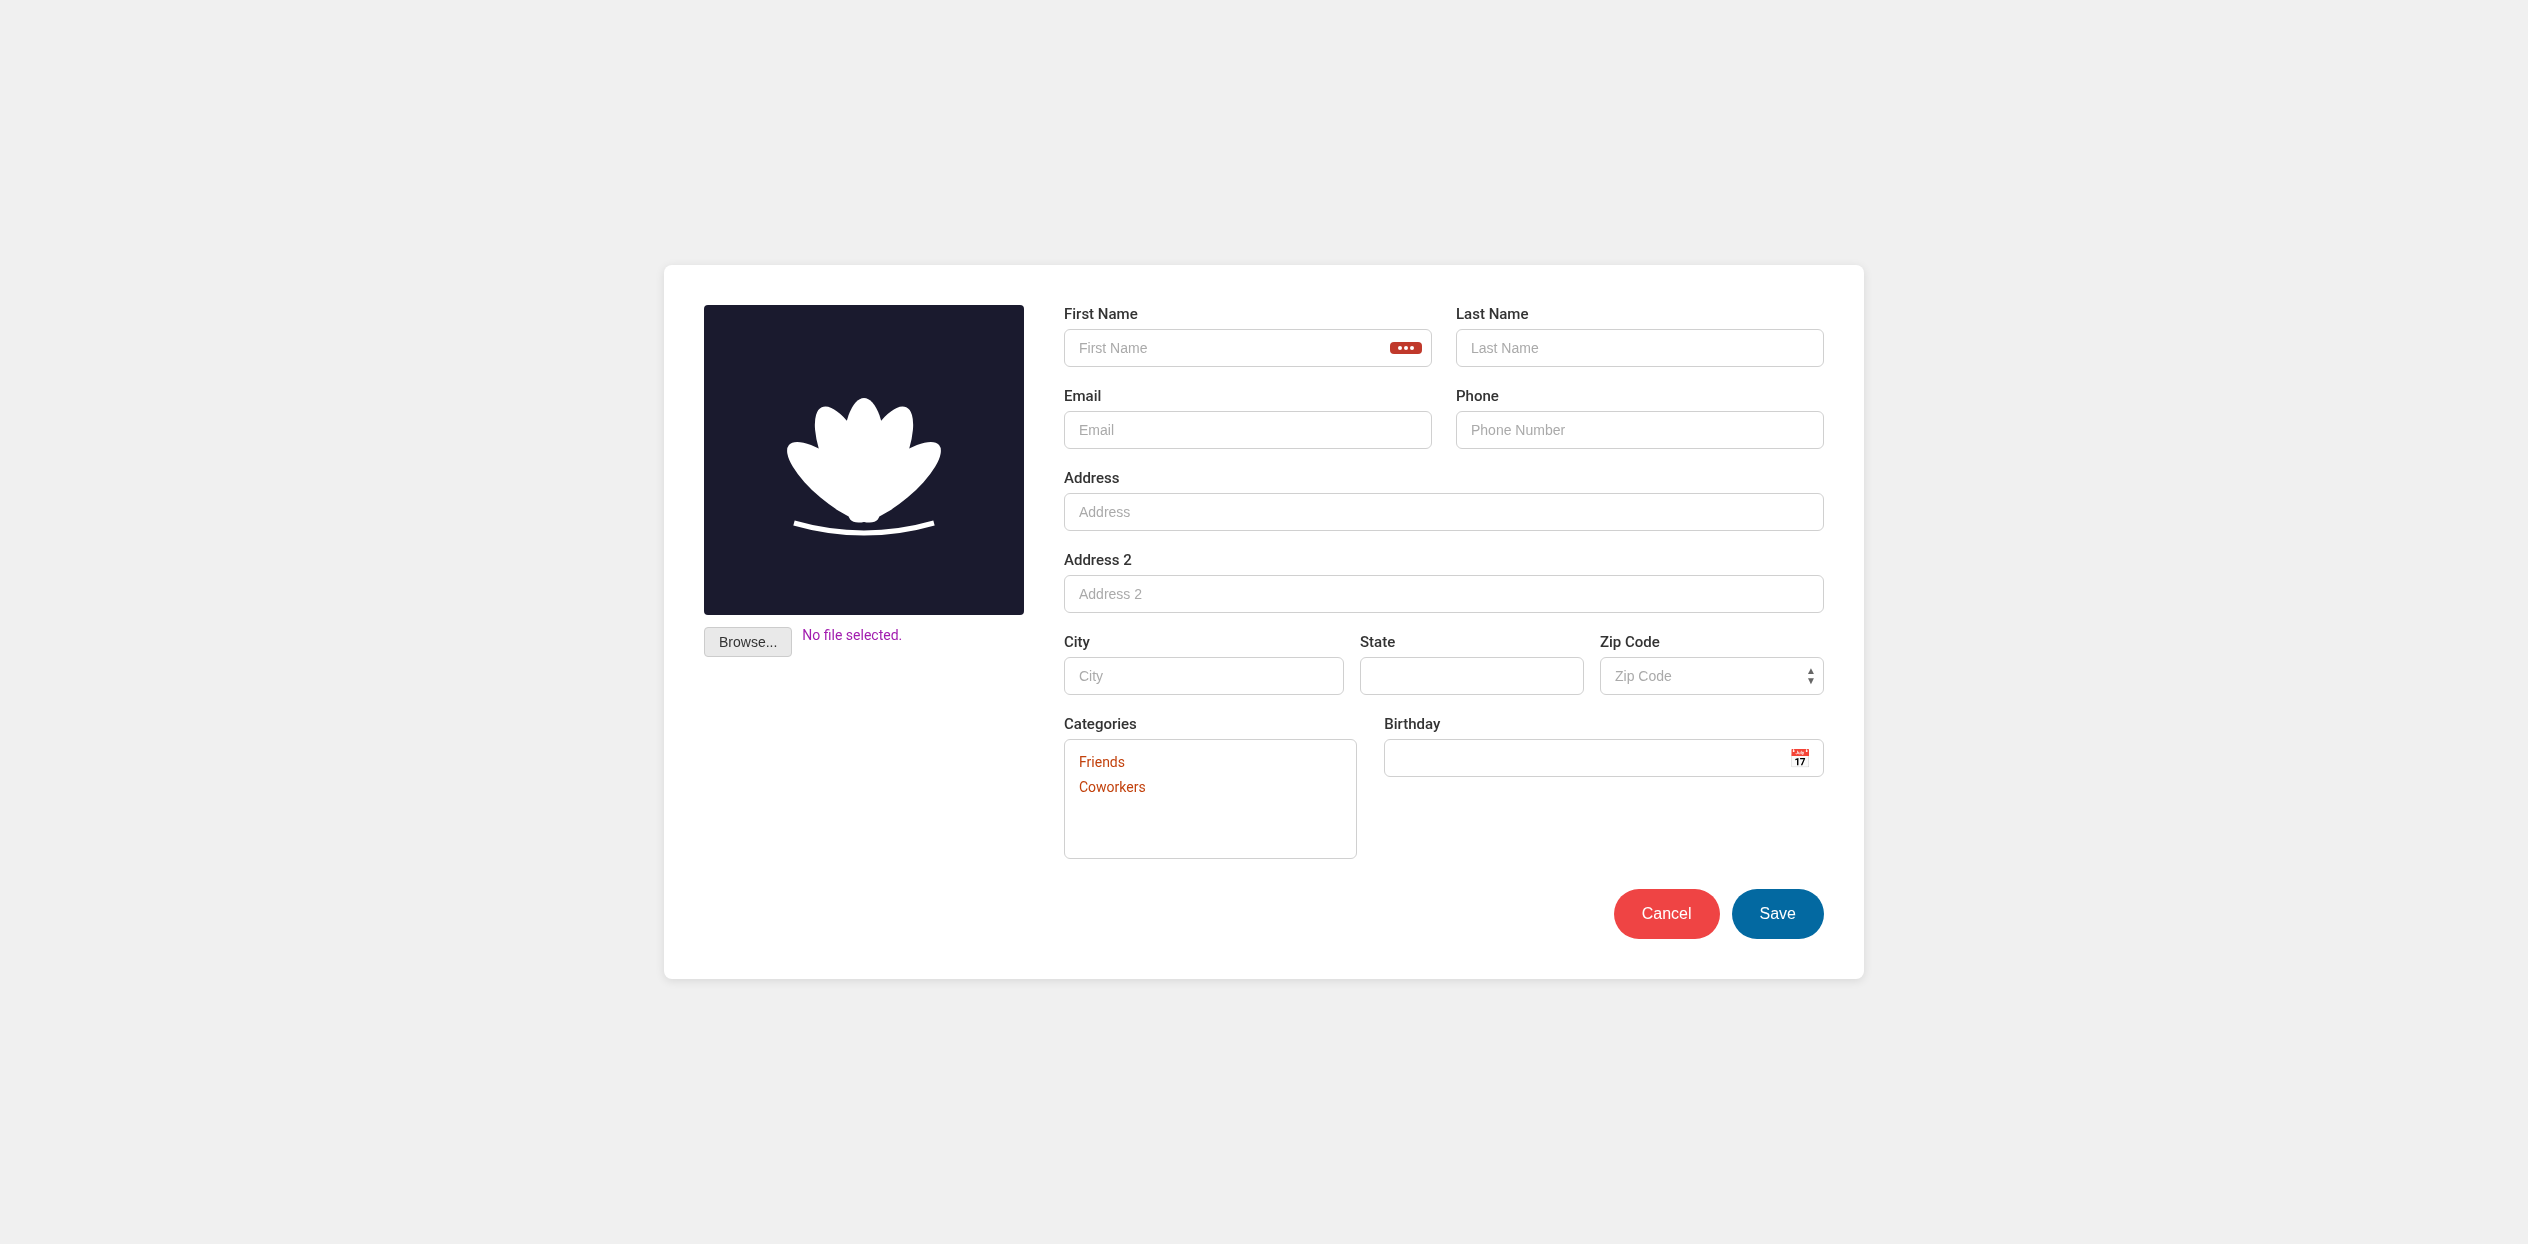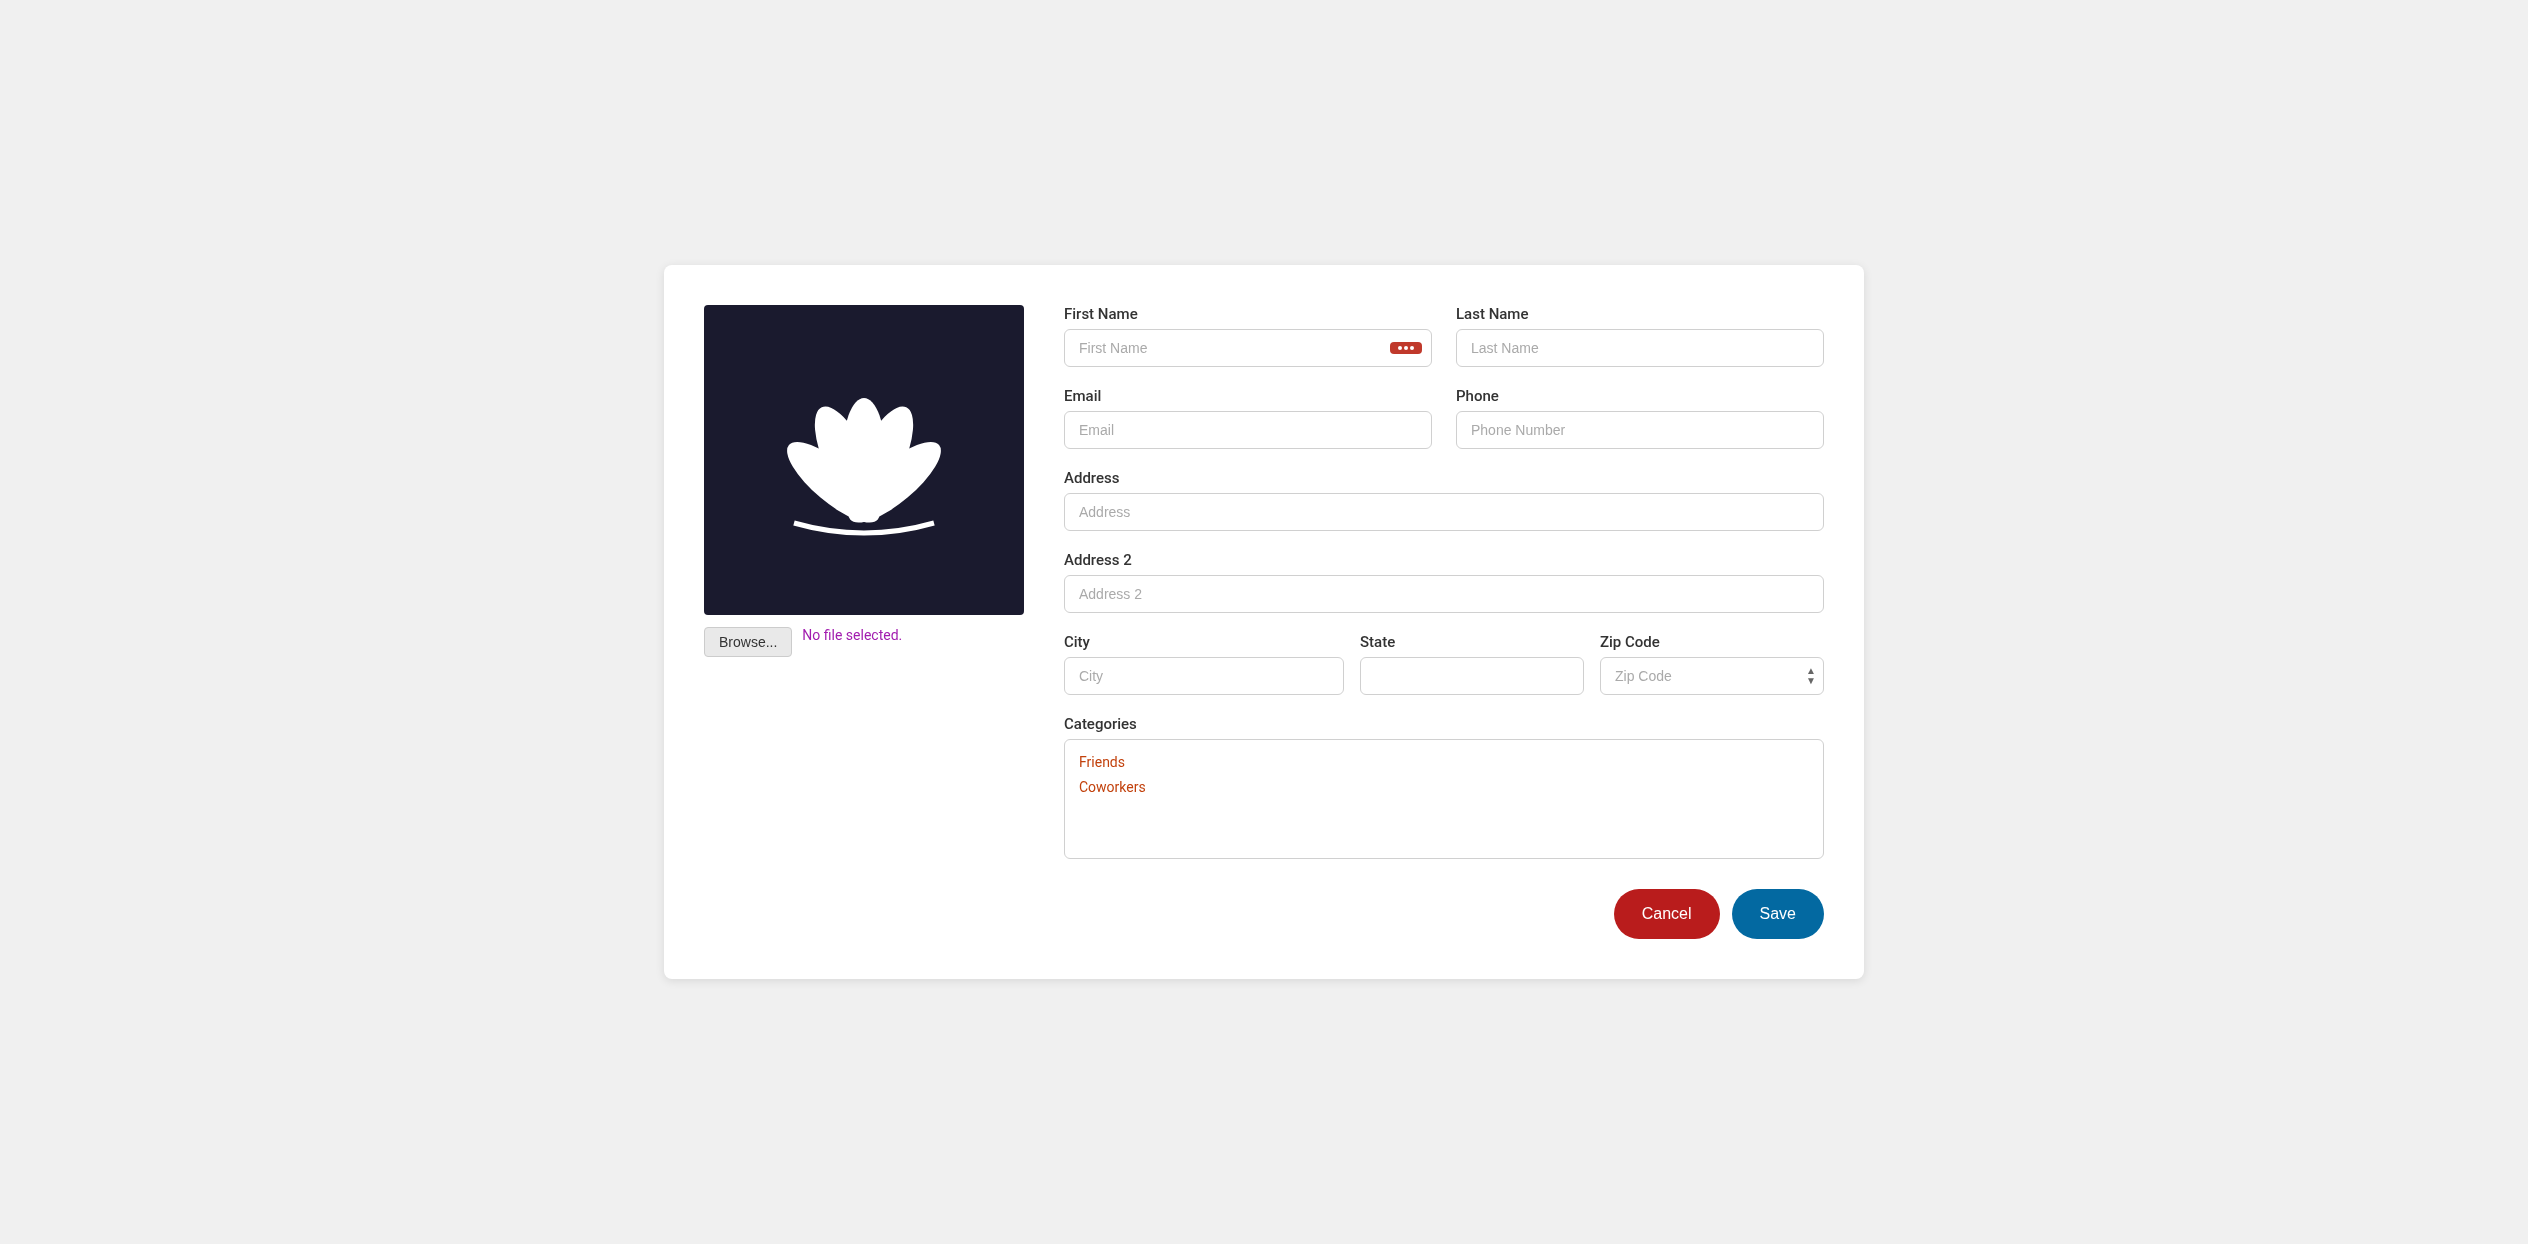--- a/index.html
+++ b/index.html
@@ -238,21 +238,21 @@
     }
 
     .actions-row {
       display: flex;
       justify-content: flex-end;
       gap: 12px;
       margin-top: 10px;
     }
 
     .cancel-btn {
-      background: #b91c1c;
+      background: #ef4444;
       border: none;
       border-radius: 50px;
       padding: 12px 28px;
       color: white;
       font-size: 16px;
       cursor: pointer;
       font-weight: 500;
     }
 
     .save-btn {
@@ -368,20 +368,27 @@
       </div>
 
       <div class="categories-birthday-row">
         <div class="form-group categories-group">
           <label class="form-label">Categories</label>
           <div class="categories-box">
             <div>Friends</div>
             <div>Coworkers</div>
           </div>
         </div>
+        <div class="form-group birthday-group">
+          <label class="form-label">Birthday</label>
+          <div class="birthday-wrapper">
+            <input class="form-input" type="text" style="">
+            <span class="calendar-icon">📅</span>
+          </div>
+        </div>
       </div>
 
       <div class="actions-row">
         <button class="cancel-btn">Cancel</button>
         <button class="save-btn">Save</button>
       </div>
 
     </div>
   </div>
 </div>

